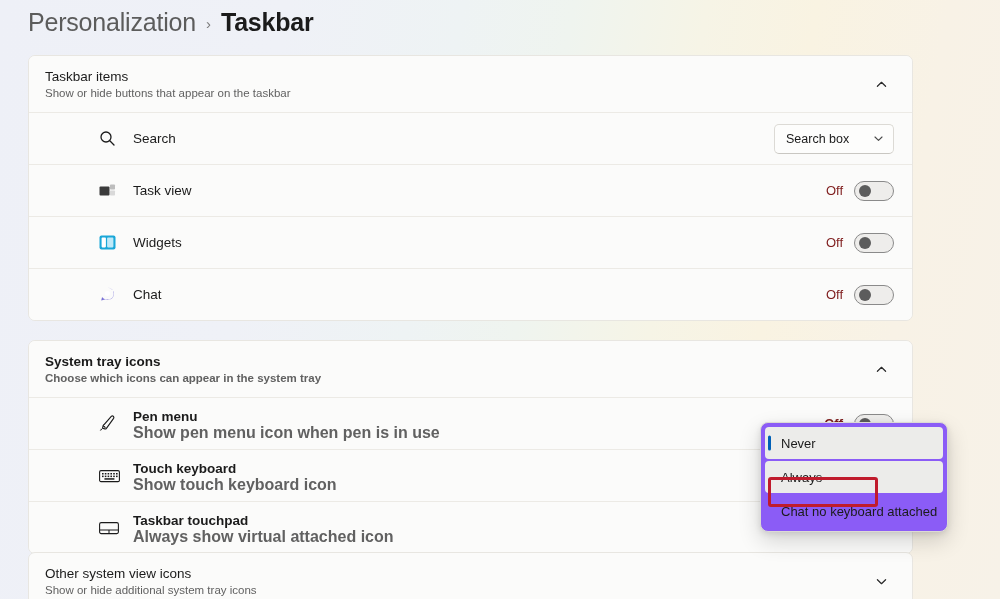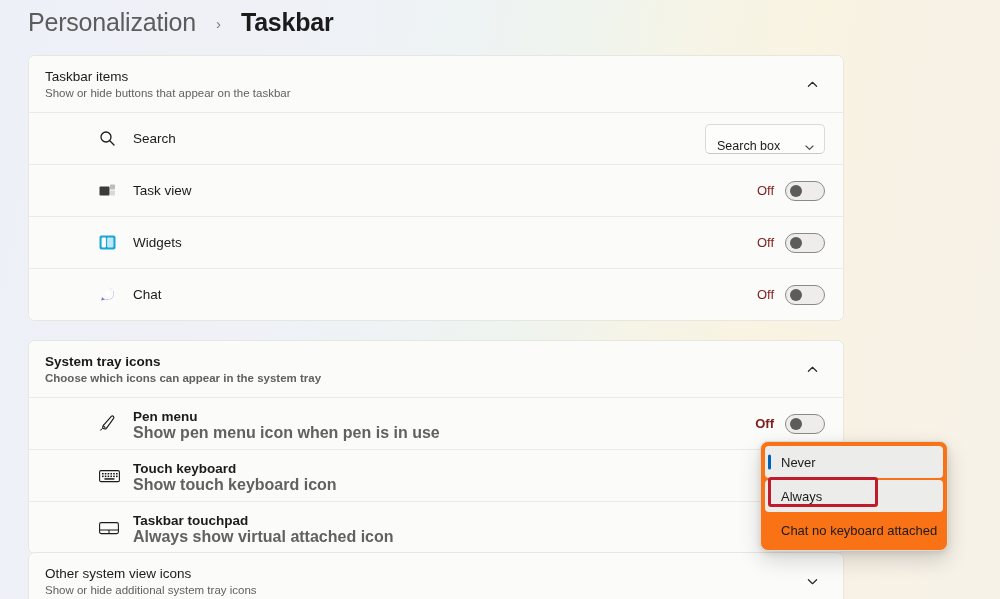--- a/index.html
+++ b/index.html
@@ -27,21 +27,21 @@
     position: relative;
   }
 
   
   #breadcrumb {
     position: absolute;
     left: 28px;
     top: 8px;
     display: flex;
     align-items: baseline;
-    gap: 20px;
+    gap: 10px;
     height: 40px;
   }
   .crumb-link {
     font-size: 25px;
     color: #5c5c5c;
     letter-spacing: -0.2px;
   }
   .crumb-sep {
     font-size: 15px;
     color: #7a7a7a;
@@ -52,21 +52,21 @@
     font-size: 25px;
     color: #1b1b1b;
     font-weight: 600;
     letter-spacing: -0.2px;
   }
 
   
   .card {
     position: absolute;
     left: 28px;
-    width: 816px;
+    width: 885px;
     background: #fbfbfa;
     border: 1px solid #e8e6e1;
     border-radius: 7px;
     overflow: hidden;
   }
 
   .card-header {
     display: flex;
     align-items: center;
     padding: 0 18px 0 16px;
@@ -159,21 +159,21 @@
     transform: translateY(-50%);
     width: 12px;
     height: 12px;
     border-radius: 50%;
     background: #5c5c5c;
   }
 
   
   .combo {
     display: flex;
-    align-items: flex-end;
+    align-items: center;
     justify-content: space-between;
     width: 120px;
     height: 30px;
     padding: 0 9px 0 11px;
     background: #fdfdfc;
     border: 1px solid #dcdad5;
     border-bottom-color: #c9c7c2;
     border-radius: 5px;
     font-size: 12.5px;
     color: #1b1b1b;
@@ -182,23 +182,23 @@
     display: flex;
     align-items: center;
     justify-content: center;
     color: #4a4a4a;
   }
 
   
   #flyout {
     position: absolute;
     left: 760px;
-    top: 441px;
+    top: 422px;
     width: 188px;
-    background: #f97316;
+    background: #8b5cf6;
     border: 1px solid #dcdad5;
     border-radius: 8px;
     padding: 4px;
     box-shadow: 0 9px 22px rgba(0,0,0,0.16), 0 2px 6px rgba(0,0,0,0.10);
     z-index: 40;
   }
   .flyout-item {
     position: relative;
     height: 32px;
     display: flex;

